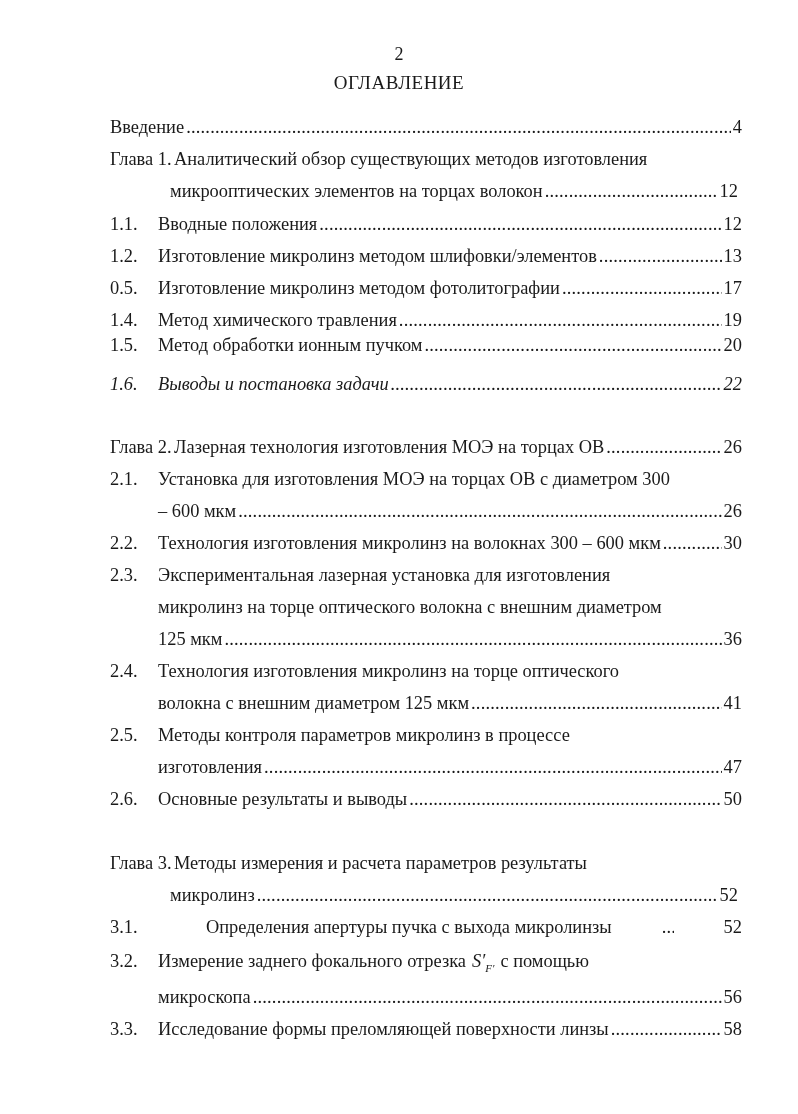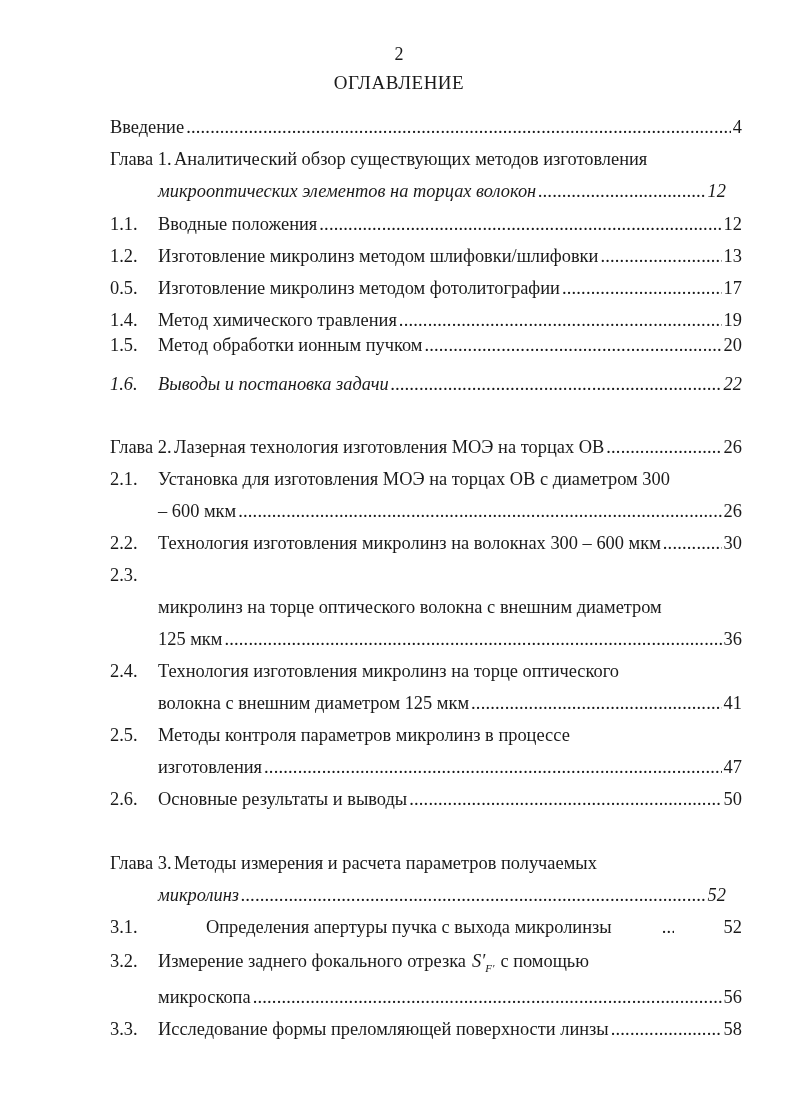--- a/index.html
+++ b/index.html
@@ -27,21 +27,21 @@
     flex: 1 1 auto; overflow: hidden; position: relative;
   }
   .leader::after {
     content: "........................................................................................................................................................................................................................................";
     position: absolute; left: 2px; bottom: 0; letter-spacing: 0.2px;
   }
   .pg { flex: 0 0 auto; padding-left: 2px; text-align: right; }
   .sec-num { width: 48px; }
   .chap-num { width: 64px; }
   .indent1 { left: 158px; width: 584px; }
-  .indent-chap { left: 158px; width: 568px; font-style: italic; }
+  .indent-chap { left: 170px; width: 568px; }
   sub, sup { font-size: 11px; }
   .italic { font-style: italic; }
 </style>
 </head>
 <body>
 
 <div class="page-number">2</div>
 <div class="toc-title" style="left:-34px;">ОГЛАВЛЕНИЕ</div>
 
 <div class="toc">
@@ -64,21 +64,21 @@
 
   <div class="line" style="top:213px;">
     <span class="num sec-num">1.1.</span>
     <span class="txt">Вводные положения</span>
     <span class="leader"></span>
     <span class="pg">12</span>
   </div>
 
   <div class="line" style="top:245px;">
     <span class="num sec-num">1.2.</span>
-    <span class="txt">Изготовление микролинз методом шлифовки/шлифовки</span>
+    <span class="txt">Изготовление микролинз методом шлифовки/элементов</span>
     <span class="leader"></span>
     <span class="pg">13</span>
   </div>
 
   <div class="line" style="top:277px;">
     <span class="num sec-num">0.5.</span>
     <span class="txt">Изготовление микролинз методом фотолитографии</span>
     <span class="leader"></span>
     <span class="pg">17</span>
   </div>
@@ -123,20 +123,21 @@
 
   <div class="line" style="top:532px;">
     <span class="num sec-num">2.2.</span>
     <span class="txt">Технология изготовления микролинз на волокнах 300 – 600 мкм</span>
     <span class="leader"></span>
     <span class="pg">30</span>
   </div>
 
   <div class="line" style="top:564px;">
     <span class="num sec-num">2.3.</span>
+    <span class="txt">Экспериментальная лазерная установка для изготовления</span>
   </div>
   <div class="line indent1" style="top:596px;">
     <span class="txt">микролинз на торце оптического волокна с внешним диаметром</span>
   </div>
   <div class="line indent1" style="top:628px;">
     <span class="txt">125 мкм</span>
     <span class="leader"></span>
     <span class="pg">36</span>
   </div>
 
@@ -162,21 +163,21 @@
 
   <div class="line" style="top:788px;">
     <span class="num sec-num">2.6.</span>
     <span class="txt">Основные результаты и выводы</span>
     <span class="leader"></span>
     <span class="pg">50</span>
   </div>
 
   <div class="line" style="top:852px;">
     <span class="num chap-num">Глава 3.</span>
-    <span class="txt">Методы измерения и расчета параметров получаемых</span>
+    <span class="txt">Методы измерения и расчета параметров результаты</span>
   </div>
   <div class="line indent-chap" style="top:884px;">
     <span class="txt">микролинз</span>
     <span class="leader"></span>
     <span class="pg">52</span>
   </div>
 
   <div class="line" style="top:916px;gap:48px;">
     <span class="num sec-num">3.1.</span>
     <span class="txt">Определения апертуры пучка с выхода микролинзы</span>

